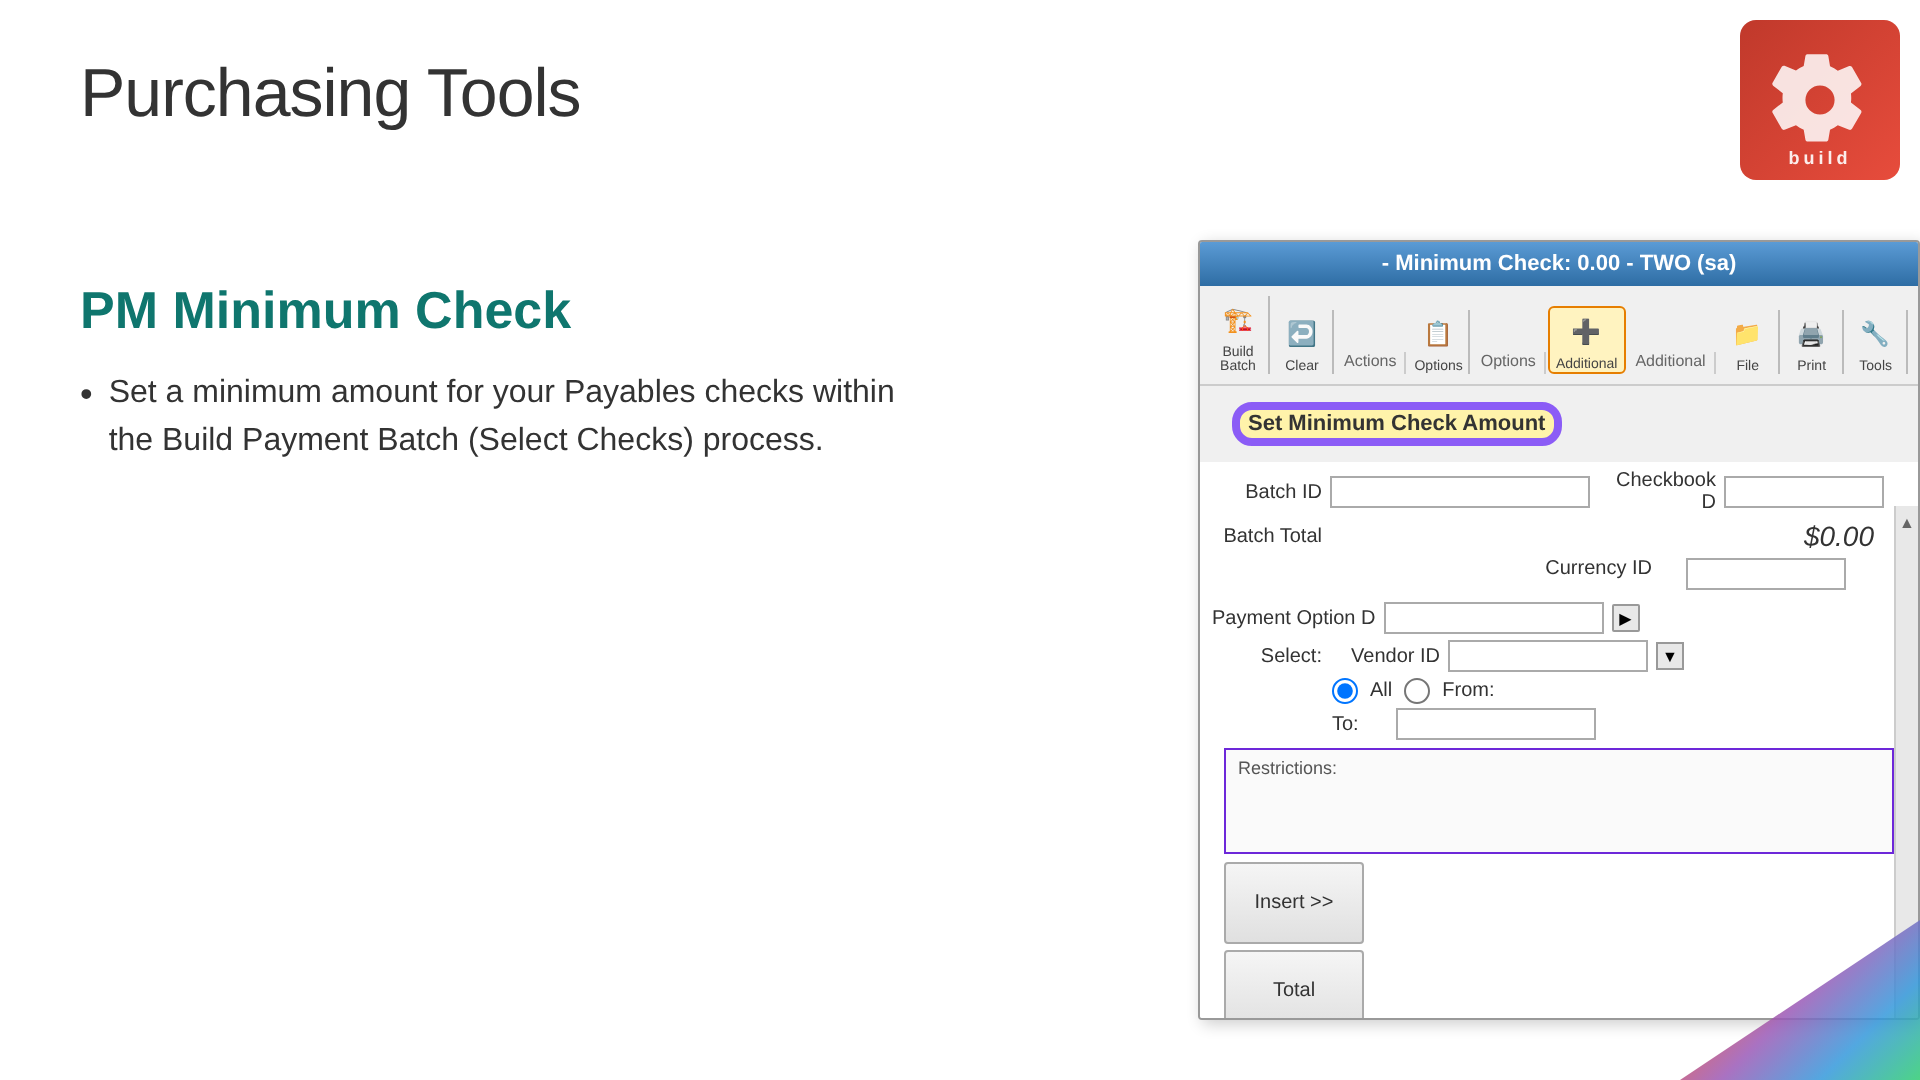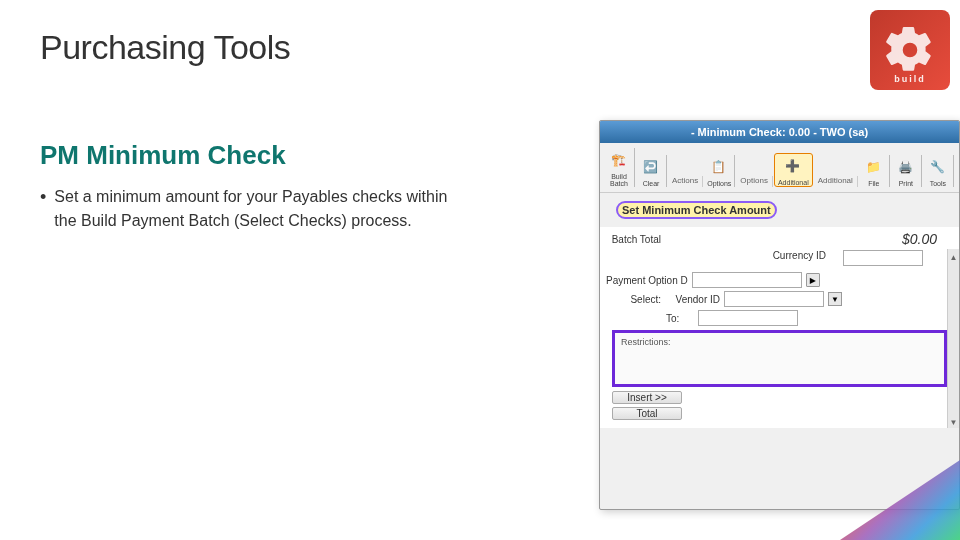--- a/index.html
+++ b/index.html
@@ -226,21 +226,21 @@
       min-width: 130px;
     }
 
     .form-value {
       font-size: 14px;
       color: #333;
       font-style: italic;
     }
 
     .form-section {
-      border: 3px solid #6d28d9;
+      border: 1px solid #6d28d9;
       background: #fafafa;
       padding: 4px 6px;
       margin: 4px 6px;
       font-size: 10px;
     }
 
     .section-title-bar {
       font-size: 9px;
       color: #555;
       margin-bottom: 3px;
@@ -262,21 +262,21 @@
       display: flex;
       flex-direction: column;
       gap: 3px;
       margin: 4px 6px;
     }
 
     .win-btn {
       background: linear-gradient(to bottom, #f5f5f5, #e0e0e0);
       border: 1px solid #aaa;
       border-radius: 2px;
-      padding: 0 8px;
+      padding: 14px 8px;
       font-size: 10px;
       cursor: pointer;
       color: #333;
       text-align: center;
       width: 70px;
     }
 
     
     .deco-corner {
       position: absolute;
@@ -356,21 +356,21 @@
       background: #e8e8e8;
       border: 1px solid #999;
       font-size: 8px;
       cursor: pointer;
       display: flex;
       align-items: center;
       justify-content: center;
     }
 
     .orange-circle-highlight {
-      border: 2px solid #8b5cf6;
+      border: 4px solid #8b5cf6;
       border-radius: 10px;
       padding: 1px 4px;
     }
   </style>
 </head>
 <body>
 
 <div class="page-container">
 
   <div class="logo-area">
@@ -477,20 +477,27 @@
     </div>
 
     <div style="padding: 4px 8px;">
       <span class="set-min-check-banner orange-circle-highlight">Set Minimum Check Amount</span>
     </div>
 
     <div class="window-content-area">
       <div class="window-main">
         <div class="form-area">
 
+          <div class="form-row">
+            <span class="form-label">Batch ID</span>
+            <input class="form-input form-input-wide" value="" style="width: 130px;">
+            <div style="flex:1"></div>
+            <span class="form-label">Checkbook D</span>
+            <input class="form-input" value="" style="width: 80px; margin-right: 14px;">
+          </div>
 
           <div class="form-row">
             <span class="form-label">Batch Total</span>
             <div style="flex:1"></div>
             <div class="right-align-row">
               <span class="form-value">$0.00</span>
             </div>
           </div>
 
           <div class="form-row">
@@ -508,20 +515,26 @@
             <div class="lookup-btn">▶</div>
           </div>
 
           <div class="form-row">
             <span class="form-label">Select:</span>
             <span class="form-label">Vendor ID</span>
             <input class="form-input" value="" style="width: 100px;">
             <div class="dropdown-btn">▼</div>
           </div>
 
+          <div class="form-row radio-row" style="padding-left:60px;">
+            <input type="radio" name="vendor_range" checked="" style="">
+            <span class="radio-label">All</span>
+            <input type="radio" name="vendor_range" style="">
+            <span class="radio-label">From:</span>
+          </div>
 
           <div class="form-row" style="padding-left:60px;gap:12px;">
             <span class="form-label" style="min-width:20px;text-align:left;">To:</span>
             <input class="form-input" value="" style="width: 100px;">
           </div>
 
           <div class="form-section">
             <div class="section-title-bar">Restrictions:</div>
             <div style="min-height:30px;"></div>
           </div>

